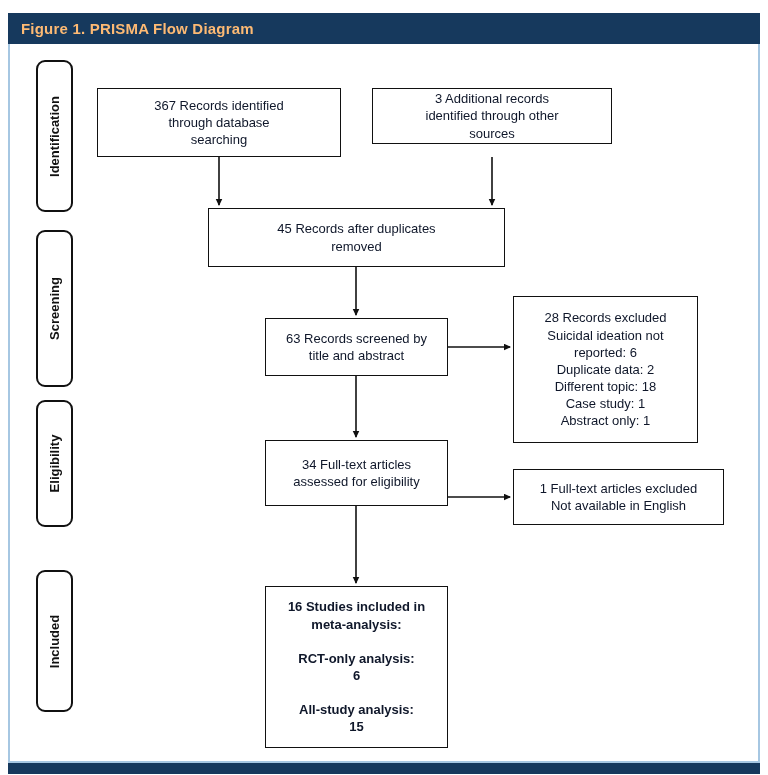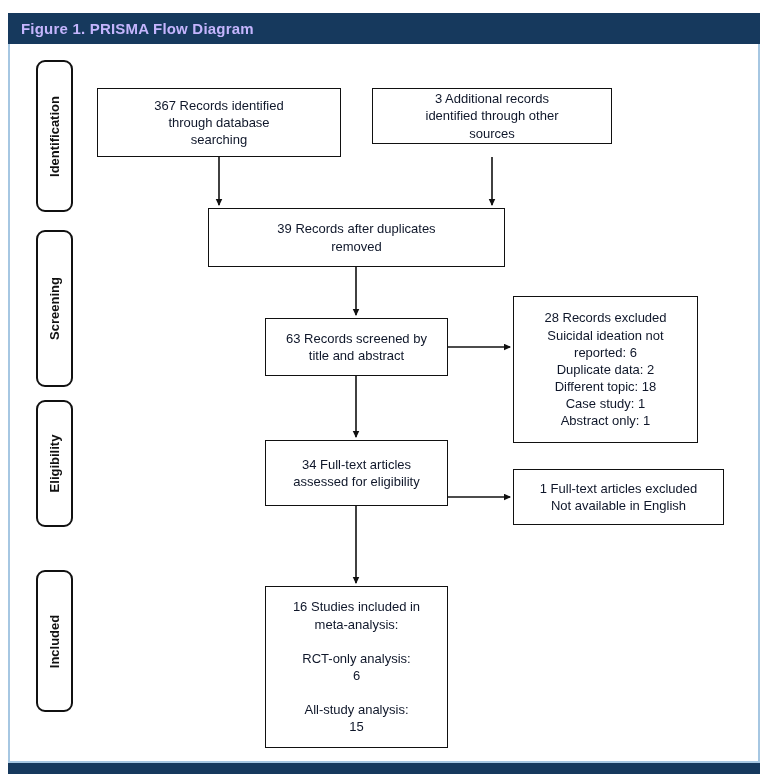--- a/index.html
+++ b/index.html
@@ -5,21 +5,21 @@
   * { margin: 0; padding: 0; box-sizing: border-box; }
   html, body { background: #ffffff; }
   body {
     font-family: "Liberation Sans", "DejaVu Sans", sans-serif;
     width: 768px; height: 775px; position: relative; overflow: hidden;
   }
   .page { position: absolute; inset: 0; background: #ffffff; }
 
   .title-bar {
     position: absolute; left: 8px; top: 13px; width: 752px; height: 31px;
-    background: #16395d; color: #c4b5fd;
+    background: #16395d; color: #fdba74;
     display: flex; align-items: center; padding-left: 13px;
     font-size: 15px; font-weight: bold; letter-spacing: 0.2px;
   }
   .content-frame {
     position: absolute; left: 8px; top: 44px; width: 752px; height: 719px;
     border: 2px solid #a6c7e2; border-top: none; background: #ffffff;
   }
   .bottom-bar {
     position: absolute; left: 8px; top: 763px; width: 752px; height: 11px;
     background: #16395d;
@@ -70,36 +70,36 @@
     <div class="stage" style="left:36px; top:570px; width:37px; height:142px;">
       <span>Included</span>
     </div>
 
     <div class="fbox" style="left:97px;  top:88px;  width:244px; height:69px;">367 Records identified
 through database
 searching</div>
     <div class="fbox" style="left:372px; top:88px;  width:240px; height:56px;">3 Additional records
 identified through other
 sources</div>
-    <div class="fbox" style="left:208px; top:208px; width:297px; height:59px;">39 Records after duplicates
+    <div class="fbox" style="left:208px; top:208px; width:297px; height:59px;">45 Records after duplicates
 removed</div>
     <div class="fbox" style="left:265px; top:318px; width:183px; height:58px;">63 Records screened by
 title and abstract</div>
     <div class="fbox" style="left:513px; top:296px; width:185px; height:147px;">28 Records excluded
 Suicidal ideation not
 reported: 6
 Duplicate data: 2
 Different topic: 18
 Case study: 1
 Abstract only: 1</div>
     <div class="fbox" style="left:265px; top:440px; width:183px; height:66px;">34 Full-text articles
 assessed for eligibility</div>
     <div class="fbox" style="left:513px; top:469px; width:211px; height:56px;">1 Full-text articles excluded
 Not available in English</div>
-    <div class="fbox" style="left:265px; top:586px; width:183px; height:162px;">16 Studies included in
+    <div class="fbox" style="left:265px; top:586px; width:183px; height:162px;font-weight:bold;">16 Studies included in
 meta-analysis:
 
 RCT-only analysis:
 6
 
 All-study analysis:
 15</div>
 
     <svg class="arrows" xmlns="http://www.w3.org/2000/svg">
       <defs>

